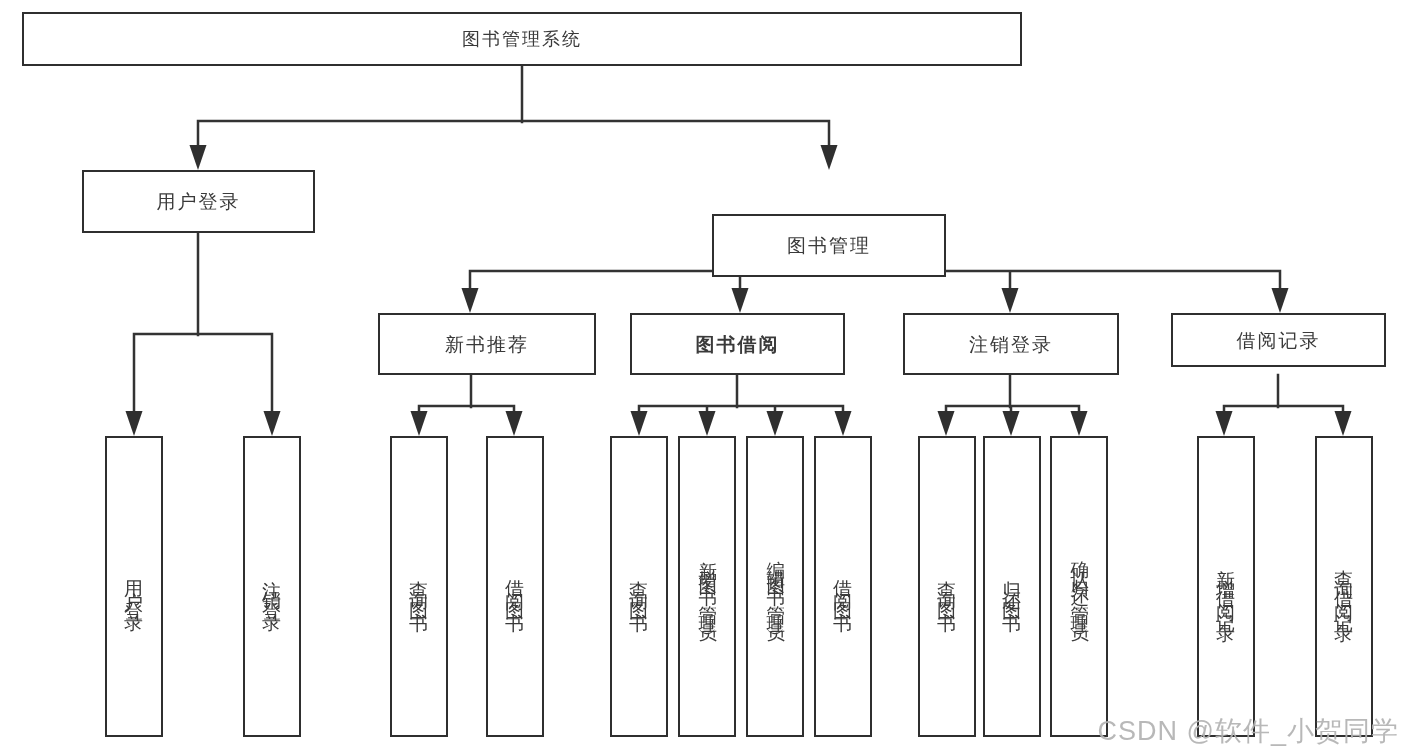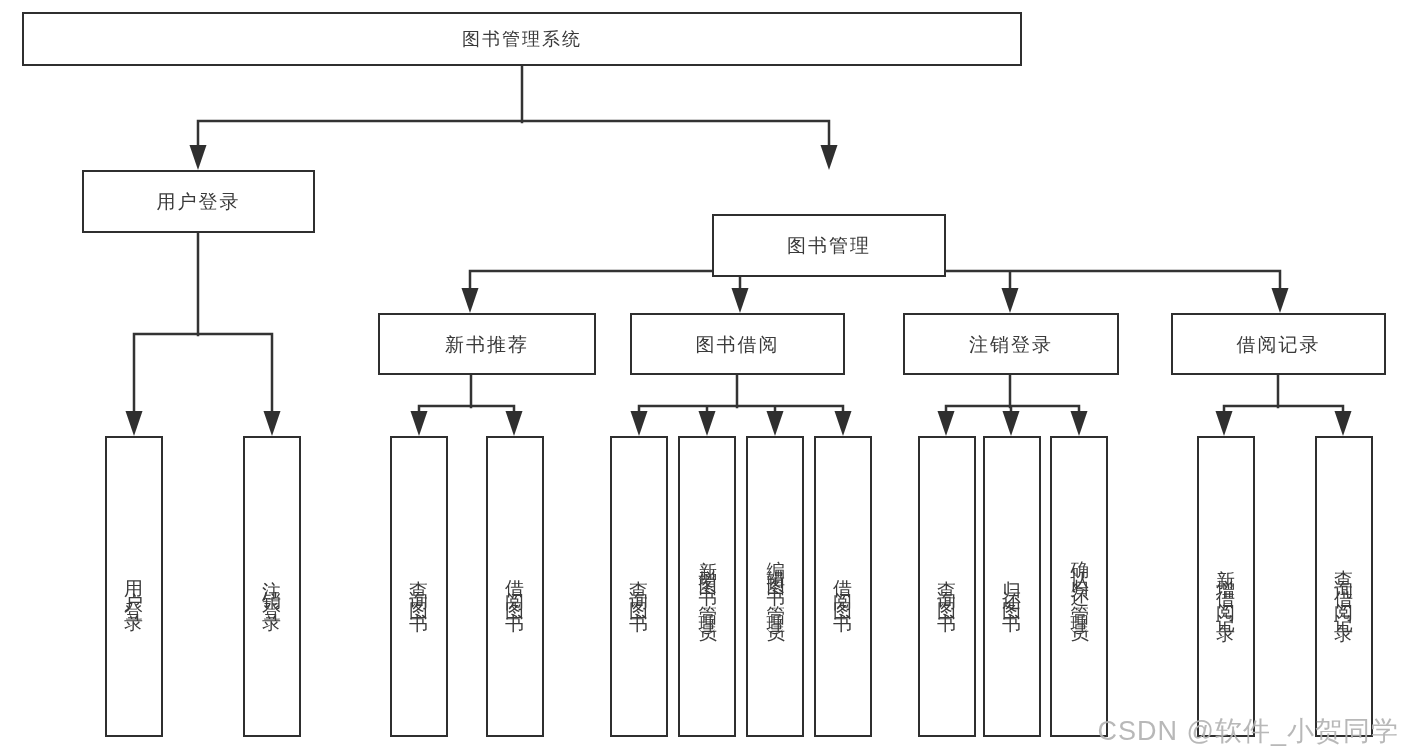--- a/index.html
+++ b/index.html
@@ -92,23 +92,23 @@
     <use href="#arrowhead" x="1224" y="436"></use>
     <use href="#arrowhead" x="1343" y="436"></use>
   </svg>
 
   <div class="hbox root" style="left:22px; top:12px; width:1000px; height:54px;">图书管理系统</div>
 
   <div class="hbox" style="left:82px; top:170px; width:233px; height:63px;">用户登录</div>
   <div class="hbox" style="left:712px; top:170px; width:234px; height:63px;margin-top:44px;">图书管理</div>
 
   <div class="hbox" style="left:362px; top:313px; width:218px; height:62px;margin-left:16px;">新书推荐</div>
-  <div class="hbox" style="left:630px; top:313px; width:215px; height:62px;">图书借阅</div>
+  <div class="hbox" style="left:630px; top:313px; width:215px; height:62px;font-weight:bold;">图书借阅</div>
   <div class="hbox" style="left:903px; top:313px; width:216px; height:62px;">注销登录</div>
-  <div class="hbox" style="left:1171px; top:313px; width:215px; height:62px;">借阅记录</div>
+  <div class="hbox" style="left:1171px; top:313px; width:215px; height:54px;">借阅记录</div>
 
   <div class="vbox" style="left:105px;">用户登录</div>
   <div class="vbox" style="left:243px;">注销登录</div>
 
   <div class="vbox" style="left:390px;">查询图书</div>
   <div class="vbox" style="left:486px;">借阅图书</div>
 
   <div class="vbox" style="left:610px;">查询图书</div>
   <div class="vbox long" style="left:678px;">新增图书（管理员）</div>
   <div class="vbox long" style="left:746px;">编辑图书（管理员）</div>

